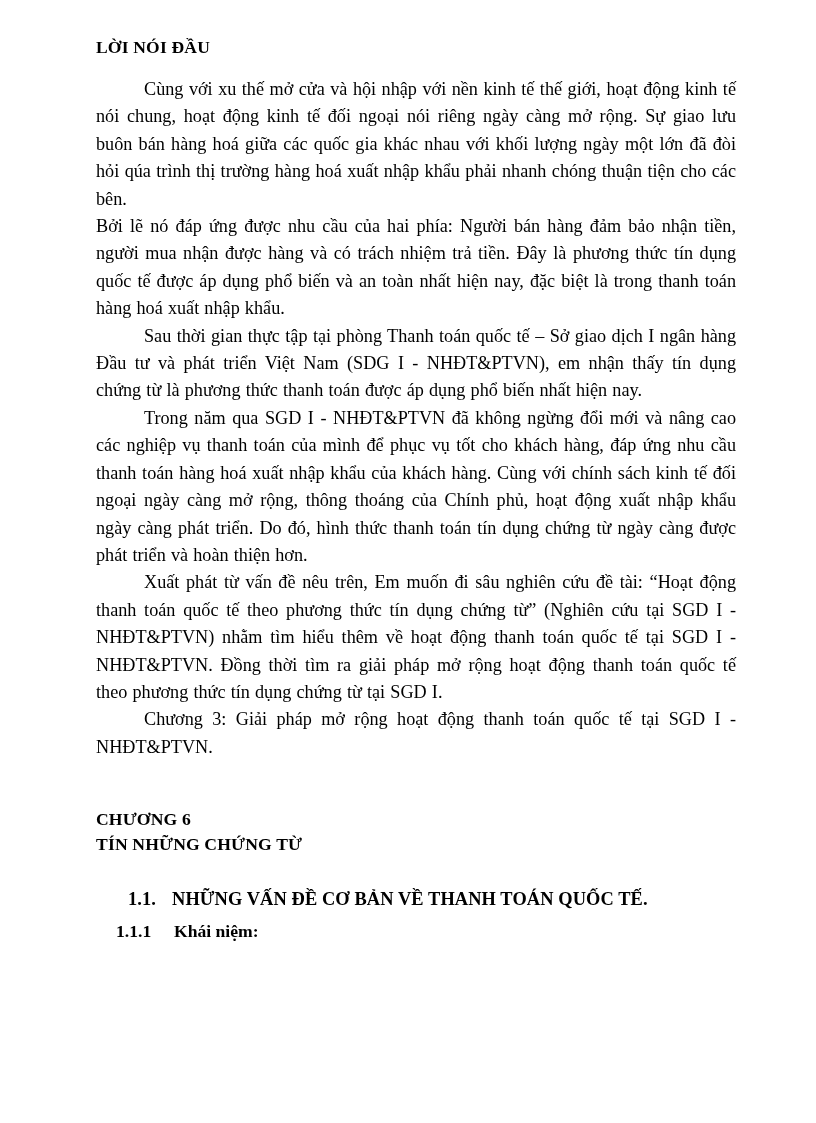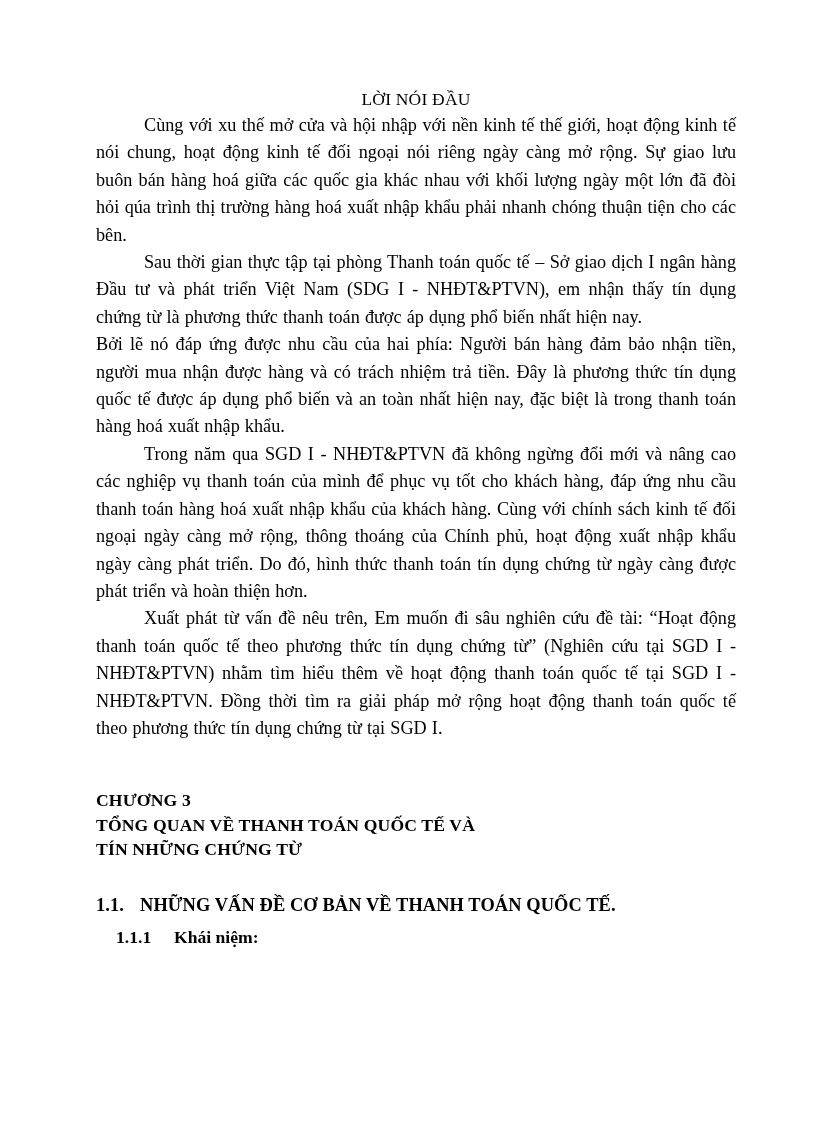--- a/index.html
+++ b/index.html
@@ -19,59 +19,60 @@
     overflow: hidden;
     box-sizing: border-box;
   }
   .content {
     position: absolute;
     left: 96px;
     top: 0;
     width: 640px;
   }
   .doc-title {
-    text-align: center;
-    font-weight: normal;
+    text-align: left;
+    font-weight: bold;
     font-size: 17.5px;
     letter-spacing: 0.2px;
     margin: 0;
-    padding-top: 89px;
+    padding-top: 37px;
     line-height: 1.2;
   }
   .para {
     font-size: 18.2px;
     line-height: 27.4px;
     text-align: justify;
     text-justify: inter-word;
     margin: 0;
     text-indent: 48px;
     word-spacing: 0.6px;
   }
   .para.no-indent {
     text-indent: 0;
   }
   .para-gap-top {
-    margin-top: 2px;
+    margin-top: 18px;
   }
   .chapter-block {
     margin-top: 46px;
     font-weight: bold;
     font-size: 17.6px;
     line-height: 24.5px;
     letter-spacing: 0.15px;
   }
   .chapter-line {
     white-space: nowrap;
   }
   .section-h1 {
     margin-top: 30px;
     font-weight: bold;
     font-size: 18.4px;
     line-height: 26px;
     letter-spacing: 0.1px;
+    margin-left: 32px;
   }
   .section-h1 .num {
     display: inline-block;
     min-width: 44px;
   }
   .section-h2 {
     margin-top: 7px;
     margin-left: 20px;
     font-weight: bold;
     font-size: 17.6px;
@@ -85,35 +86,35 @@
 </head>
 <body>
 
 <div class="page">
   <div class="content">
 
     <h1 class="doc-title">LỜI NÓI ĐẦU</h1>
 
     <p class="para para-gap-top">Cùng với xu thế mở cửa và hội nhập với nền kinh tế thế giới, hoạt động kinh tế nói chung, hoạt động kinh tế đối ngoại nói riêng ngày càng mở rộng. Sự giao lưu buôn bán hàng hoá giữa các quốc gia khác nhau với khối lượng ngày một lớn đã đòi hỏi qúa trình thị trường hàng hoá xuất nhập khẩu phải nhanh chóng thuận tiện cho các bên.</p>
 
+    <p class="para no-indent">Bởi lẽ nó đáp ứng được nhu cầu của hai phía: Người bán hàng đảm bảo nhận tiền, người mua nhận  được hàng và có trách nhiệm trả tiền. Đây là phương thức tín dụng quốc tế được áp dụng phổ biến và an toàn nhất hiện nay, đặc biệt là trong thanh toán hàng hoá xuất nhập khẩu.</p>
+
     <p class="para">Sau thời gian thực tập tại phòng Thanh toán quốc tế – Sở giao dịch I ngân hàng Đầu tư và phát triển Việt Nam (SDG I - NHĐT&amp;PTVN), em nhận thấy tín dụng chứng từ là phương thức thanh toán được áp dụng phổ biến nhất hiện nay.</p>
-
-    <p class="para no-indent">Bởi lẽ nó đáp ứng được nhu cầu của hai phía: Người bán hàng đảm bảo nhận tiền, người mua nhận  được hàng và có trách nhiệm trả tiền. Đây là phương thức tín dụng quốc tế được áp dụng phổ biến và an toàn nhất hiện nay, đặc biệt là trong thanh toán hàng hoá xuất nhập khẩu.</p>
 
     <p class="para">Trong năm qua SGD I - NHĐT&amp;PTVN đã không ngừng đổi mới và nâng cao các nghiệp vụ thanh toán của mình để phục vụ tốt cho khách hàng, đáp ứng nhu cầu thanh toán hàng hoá xuất nhập khẩu của khách hàng. Cùng với chính sách kinh tế đối ngoại ngày càng mở rộng, thông thoáng của Chính phủ, hoạt động xuất nhập khẩu ngày càng phát triển. Do đó, hình thức thanh toán tín dụng chứng từ ngày càng được phát triển và hoàn thiện hơn.</p>
 
     <p class="para">Xuất phát từ vấn  đề nêu trên, Em muốn  đi sâu nghiên cứu đề tài:  “Hoạt động thanh toán quốc tế theo phương thức tín dụng chứng từ” (Nghiên  cứu tại SGD I - NHĐT&amp;PTVN) nhằm tìm hiểu thêm về hoạt động thanh toán quốc tế tại SGD I - NHĐT&amp;PTVN. Đồng thời tìm ra giải pháp mở rộng hoạt động thanh toán quốc tế theo phương thức tín dụng chứng từ tại SGD I.</p>
 
 
 
 
+    <p class="para">Chương 3: Giải pháp mở rộng hoạt  động thanh toán quốc tế tại SGD I - NHĐT&amp;PTVN.</p>
 
     <div class="chapter-block">
-      <div class="chapter-line">CHƯƠNG 3</div>
-      <div class="chapter-line">TỔNG QUAN VỀ THANH TOÁN QUỐC TẾ VÀ</div>
+      <div class="chapter-line">CHƯƠNG 6</div>
       <div class="chapter-line">TÍN NHỮNG CHỨNG TỪ</div>
     </div>
 
     <div class="section-h1">
       <span class="num">1.1.</span><span>NHỮNG VẤN ĐỀ CƠ BẢN VỀ THANH TOÁN QUỐC TẾ.</span>
     </div>
 
     <div class="section-h2">
       <span class="num">1.1.1</span><span>Khái niệm:</span>
     </div>

